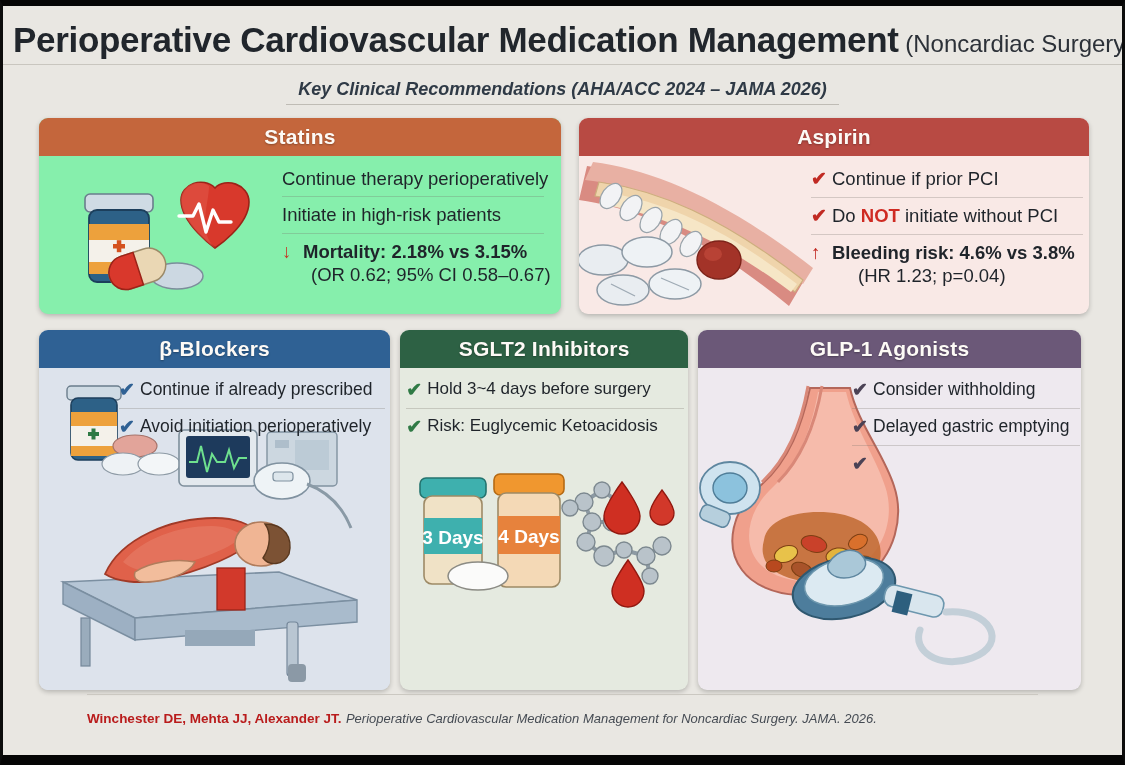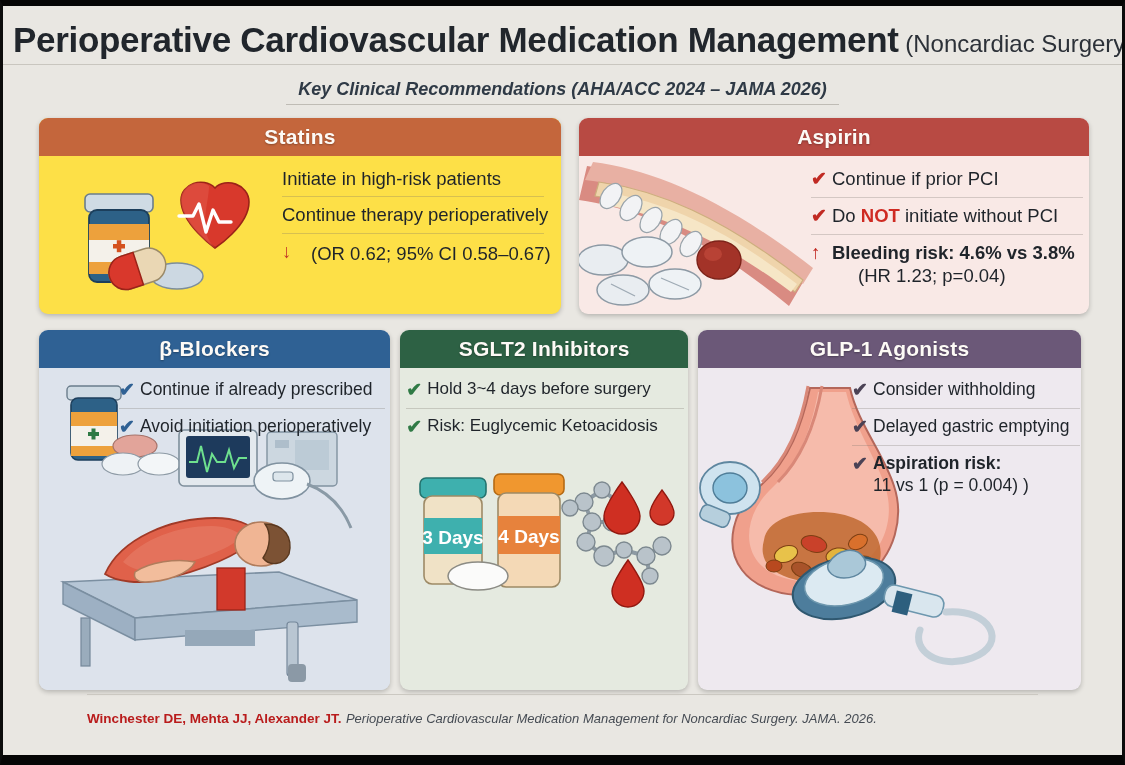--- a/index.html
+++ b/index.html
@@ -121,21 +121,21 @@
     <div class="title-line">
       <span class="title-main">Perioperative Cardiovascular Medication Management</span><span class="title-sub"> (Noncardiac Surgery)</span>
     </div>
     <div class="subtitle-wrap">
       <span class="subtitle">Key Clinical Recommendations (AHA/ACC 2024 – JAMA 2026)</span>
     </div>
   </div>
 
   <div class="row-top">
 
-    <div class="card" style="width:522px;background:#fde047;">
+    <div class="card" style="width:522px;background:#86efac;">
       <div class="card-head" style="background:#c4663c;">
         <span>Statins</span>
       </div>
       <div class="card-body">
 
         <div class="ill" style="left:24px;top:8px;">
           <svg width="205" height="140" viewBox="0 0 205 140">
 
             <path d="M118 36 C118 20 140 12 152 24 C162 13 186 20 186 38 C186 62 152 84 152 84 C152 84 118 60 118 36Z" fill="#d8392c" stroke="#9b2318" stroke-width="1.6"></path>
             <path d="M118 36 C118 22 134 14 146 22 C146 40 134 66 152 84 C152 84 118 60 118 36Z" fill="#e2594a" opacity=".55"></path>
@@ -151,28 +151,29 @@
 
             <ellipse cx="114" cy="112" rx="26" ry="13" fill="#ccd8e2" stroke="#7c8d9b" stroke-width="1.5"></ellipse>
 
             <path d="M62 120 a17 17 0 0 1 0-34 l24 0 a17 17 0 0 1 0 34 z" fill="#ead7b4" stroke="#9b8a68" stroke-width="1.5" transform="rotate(-18 80 103)"></path>
             <path d="M62 120 a17 17 0 0 1 0-34 l13 0 0 34 z" fill="#d9382c" stroke="#9b2318" stroke-width="1.5" transform="rotate(-18 80 103)"></path>
           </svg>
         </div>
 
         <div class="lines" style="left:243px;top:5px;width:262px;">
           <div class="line">
+            <span class="txt">Continue therapy perioperatively</span>
+          </div>
+          <div class="line">
             <span class="txt">Initiate in high-risk patients</span>
-          </div>
-          <div class="line">
-            <span class="txt">Continue therapy perioperatively</span>
           </div>
           <div class="line" style="align-items:flex-start;">
             <span class="mark" style="color:#c43a28;">↓</span>
             <span class="txt">
+              <span class="stat">Mortality: 2.18% vs 3.15%</span>
               <span class="sub">(OR 0.62; 95% CI 0.58–0.67)</span>
             </span>
           </div>
         </div>
       </div>
     </div>
 
     <div class="card" style="width:510px;background:#f9e9e6;">
       <div class="card-head" style="background:#b84a43;">
         <span>Aspirin</span>
@@ -396,24 +397,20 @@
           <div class="line" style="font-size:17.5px;">
             <span class="mark" style="color:#4b4255;">✔</span>
             <span class="txt">Consider withholding</span>
           </div>
           <div class="line" style="font-size:17.5px;">
             <span class="mark" style="color:#4b4255;">✔</span>
             <span class="txt">Delayed gastric emptying</span>
           </div>
           <div class="line" style="align-items:flex-start;font-size:17.5px;">
             <span class="mark" style="color:#4b4255;">✔</span>
-            <span class="txt">
-              <span class="stat">Aspiration risk:</span>
-              <span class="sub stat" style="padding-left:0;">11 vs 1   (p = 0.004) )</span>
-            </span>
           </div>
         </div>
       </div>
     </div>
   </div>
 
   <div class="footer">
     <span class="cite-authors">Winchester DE, Mehta JJ, Alexander JT.</span>
     <span class="cite-title">Perioperative Cardiovascular Medication Management for Noncardiac Surgery. JAMA. 2026.</span>
   </div>

